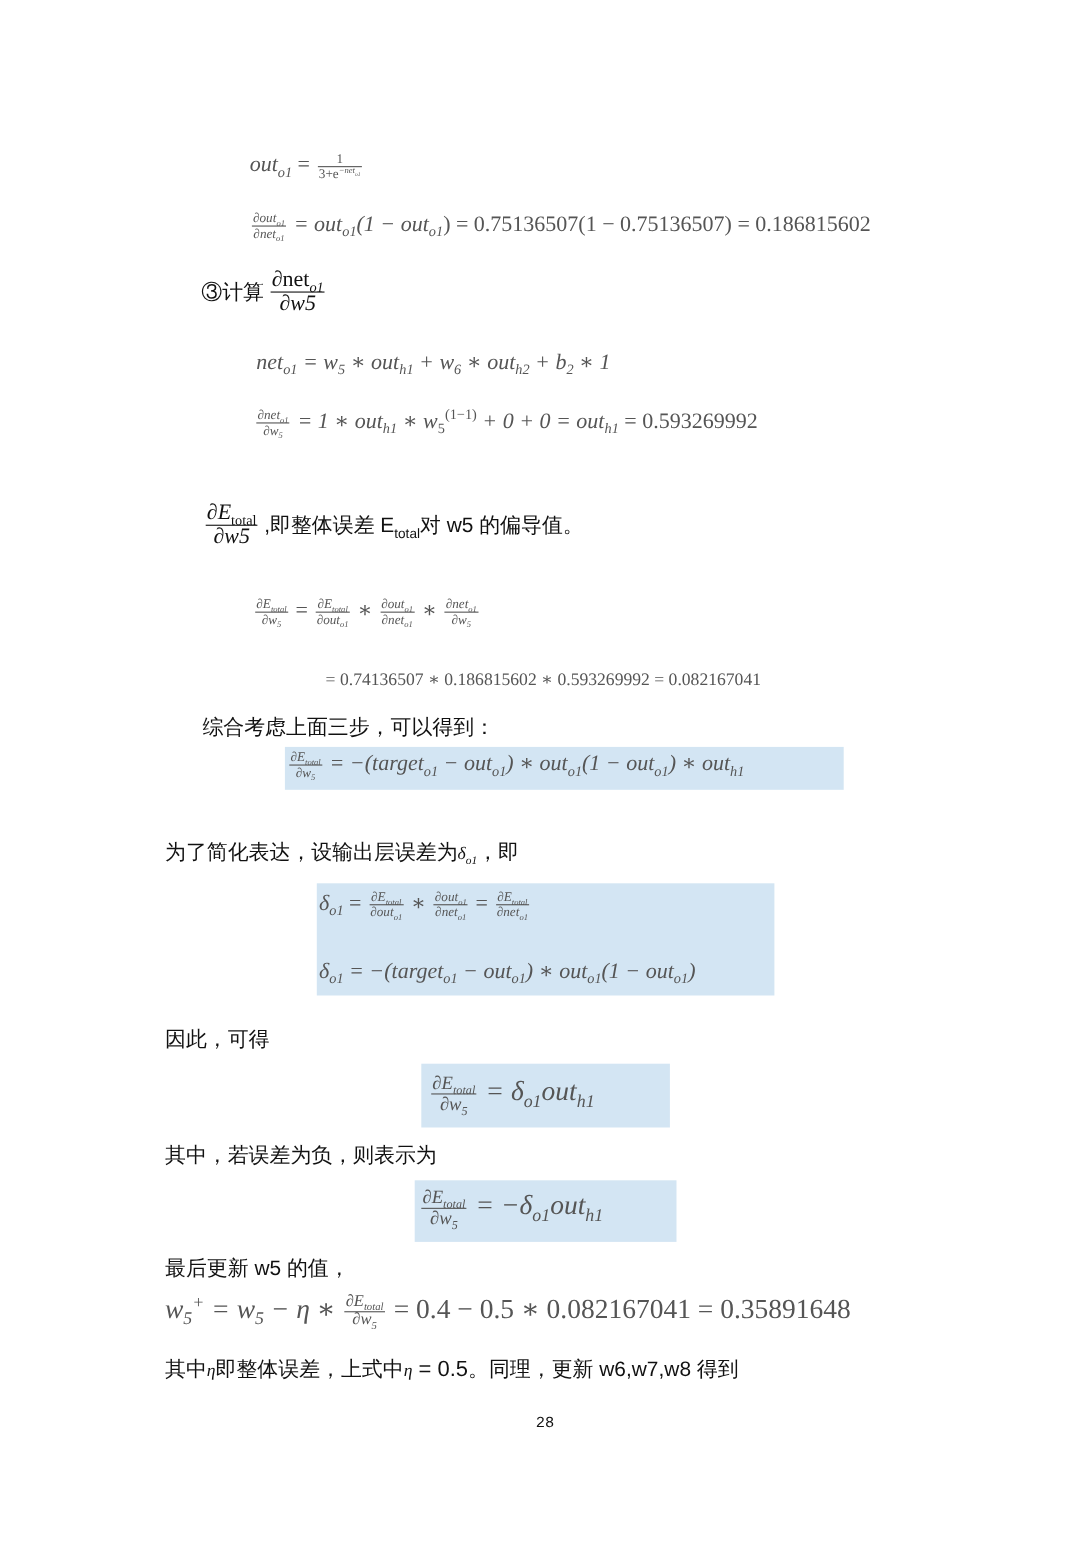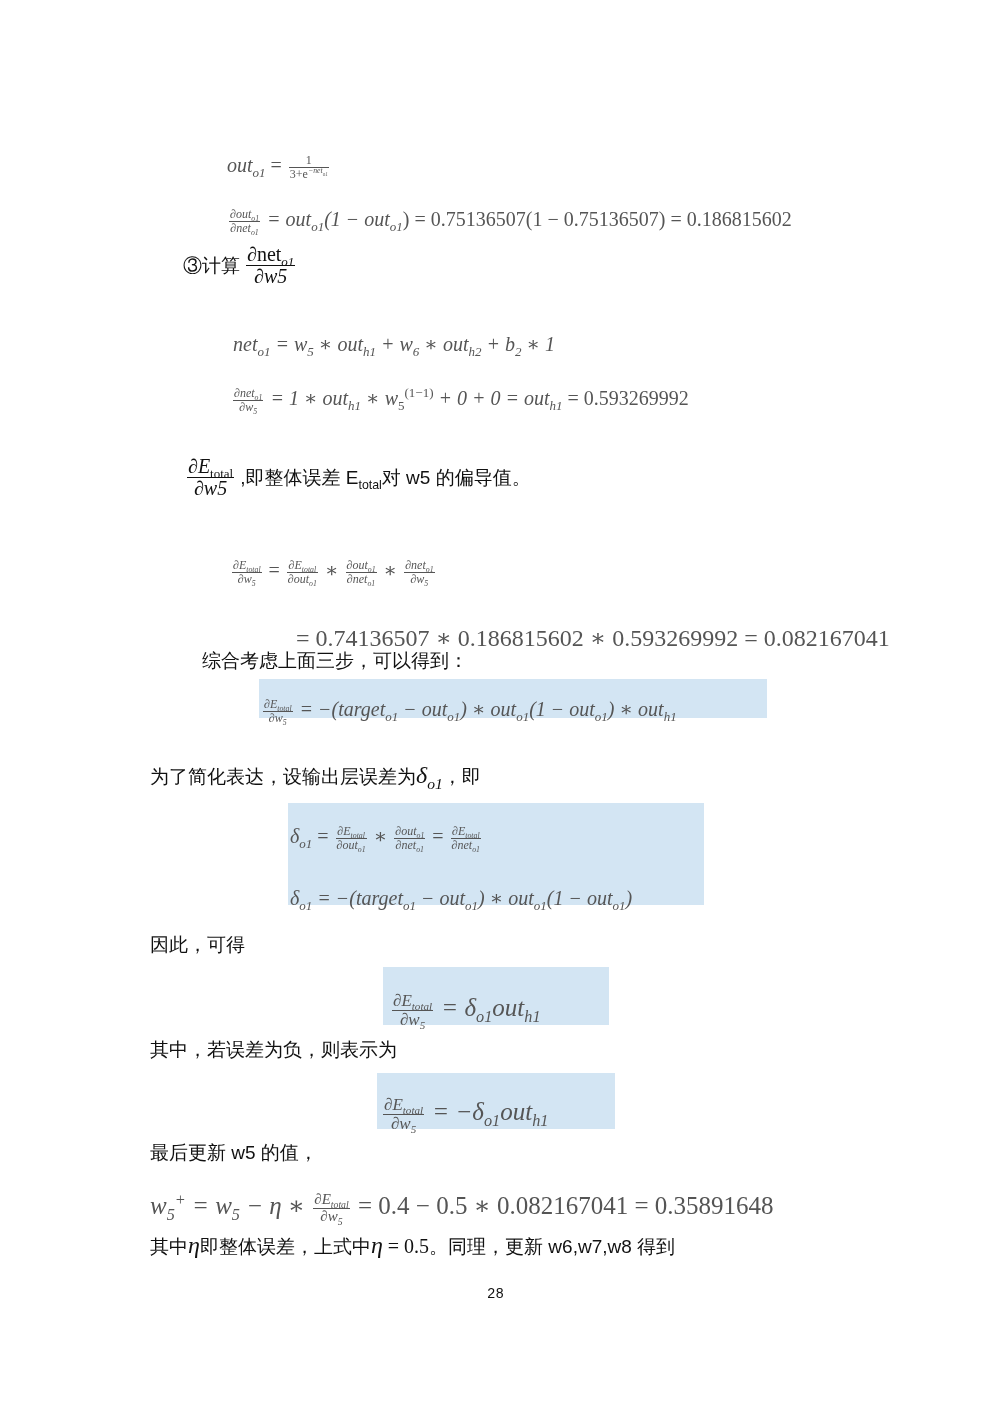--- a/index.html
+++ b/index.html
@@ -1,29 +1,29 @@
 <!DOCTYPE html>
 <html><head>
 <meta charset="utf-8">
 <style>
   html, body { margin: 0; padding: 0; background: #ffffff; }
   body { width: 992px; height: 1403px; position: relative; overflow: hidden;
          font-family: "Liberation Serif", "DejaVu Serif", serif; color: #111; }
   .abs { position: absolute; white-space: nowrap; }
-  .math { font-family: "Liberation Serif", "DejaVu Serif", serif; color: #555; margin-top: 16px; }
+  .math { font-family: "Liberation Serif", "DejaVu Serif", serif; color: #555; }
   .mi { font-style: italic; }
   .cn { font-size: 19px; color: #111; font-family: Liberation Sans, sans-serif; }
   .hl { position: absolute; background: #d3e5f3; }
   sub, sup { font-size: 0.65em; line-height: 0; }
   .frac { display: inline-block; vertical-align: middle; text-align: center; line-height: 1.05; margin: 0 2px; }
   .frac > span { display: block; padding: 0 1px; }
   .frac > span.num { border-bottom: 1px solid currentColor; }
   .small { font-size: 12px; }
   .f20 { font-size: 20px; }
-  .f22 { font-size: 24px; }
+  .f22 { font-size: 16px; }
   .f25 { font-size: 25px; }
   .dark { color: #111; }
   .pageno { font-size: 14px; color: #111; }
 </style>
 </head>
 <body>
 
 <div class="hl" style="left:259px;top:679px;width:508px;height:39px;"></div>
 <div class="hl" style="left:288px;top:803px;width:416px;height:102px;"></div>
 <div class="hl" style="left:383px;top:967px;width:226px;height:58px;"></div>
@@ -92,21 +92,21 @@
   <span>∗</span>
   <span class="frac small mi">
     <span class="num"><span>∂net</span><sub>o1</sub></span>
     <span><span>∂w</span><sub>5</sub></span>
   </span>
 </div>
 <div class="abs math f22" style="left:296px;top:608px;">
   <span>= 0.74136507 ∗ 0.186815602 ∗ 0.593269992 = 0.082167041</span>
 </div>
 
-<div class="abs cn" style="left:202px;top:648px;">
+<div class="abs cn" style="left:184px;top:648px;">
   <span>综合考虑上面三步，可以得到：</span>
 </div>
 
 <div class="abs math f20" style="left:261px;top:681px;">
   <span class="frac small mi">
     <span class="num"><span>∂E</span><sub>total</sub></span>
     <span><span>∂w</span><sub>5</sub></span>
   </span>
   <span class="mi"><span>= −(target</span><sub>o1</sub><span> − out</span><sub>o1</sub><span>) ∗ out</span><sub>o1</sub><span>(1 − out</span><sub>o1</sub><span>) ∗ out</span><sub>h1</sub></span>
 </div>
@@ -169,18 +169,18 @@
 <div class="abs math f25" style="left:150px;top:1175px;">
   <span class="mi"><span>w</span><sub>5</sub><sup>+</sup><span> = w</span><sub>5</sub><span> − η ∗ </span></span>
   <span class="frac mi" style="font-size:15px;">
     <span class="num"><span>∂E</span><sub>total</sub></span>
     <span><span>∂w</span><sub>5</sub></span>
   </span>
   <span> = 0.4 − 0.5 ∗ 0.082167041 = 0.35891648</span>
 </div>
 
 <div class="abs dark" style="left:150px;top:1232px;">
-  <span class="cn">其中</span><span class="mi f22" style="font-family:'Liberation Serif',serif;">η</span><span class="cn">即整体误差，上式中</span><span class="mi f22" style="font-family:'Liberation Serif',serif;">η</span><span class="f20" style="font-family:Liberation Serif, serif;"> = 0.5</span><span class="cn">。同理，更新 w6,w7,w8 得到</span>
+  <span class="cn">其中</span><span class="mi f22" style="font-family:'Liberation Serif',serif;">η</span><span class="cn">即整体误差，上式中</span><span class="mi f22" style="font-family:'Liberation Serif',serif;">η</span><span class="f20" style="font-family:Liberation Sans, sans-serif;"> = 0.5</span><span class="cn">。同理，更新 w6,w7,w8 得到</span>
 </div>
 
 <div class="abs pageno" style="left:487px;top:1286px;font-family:Liberation Mono, monospace;">
   <span>28</span>
 </div>
 
 </body></html>

